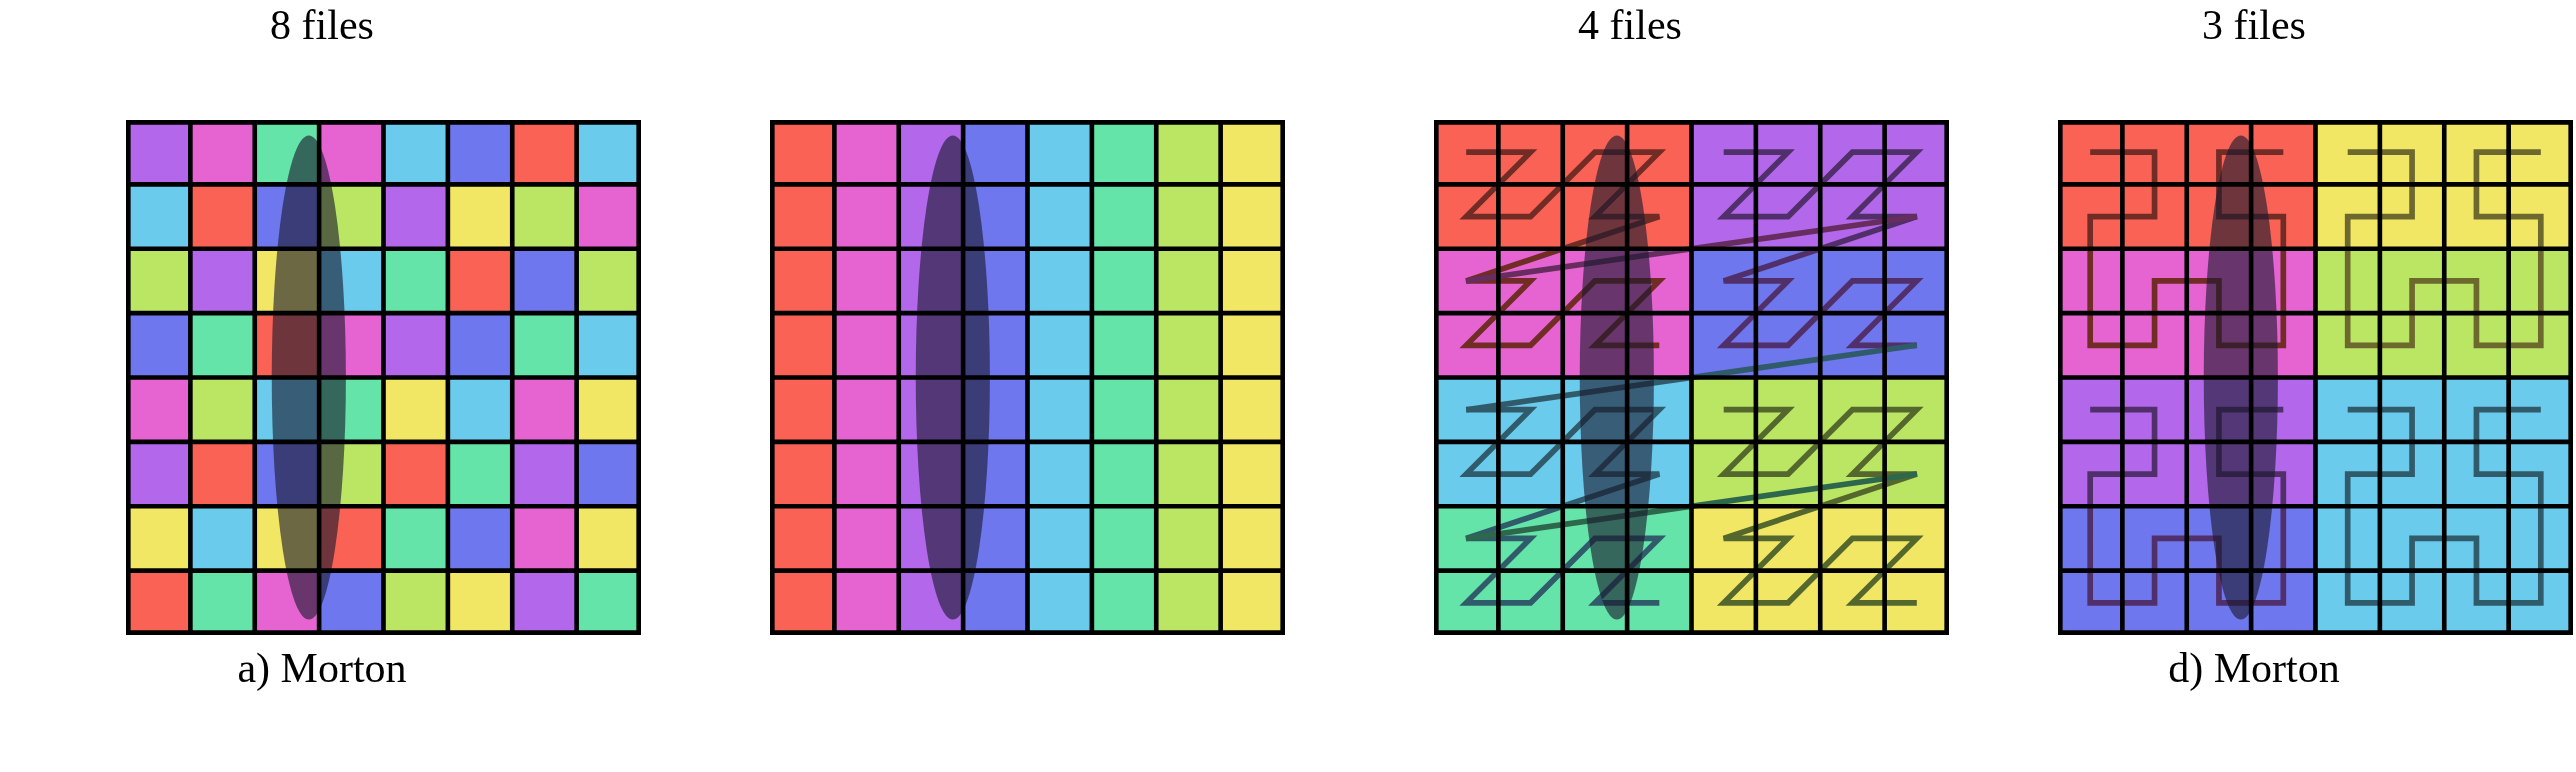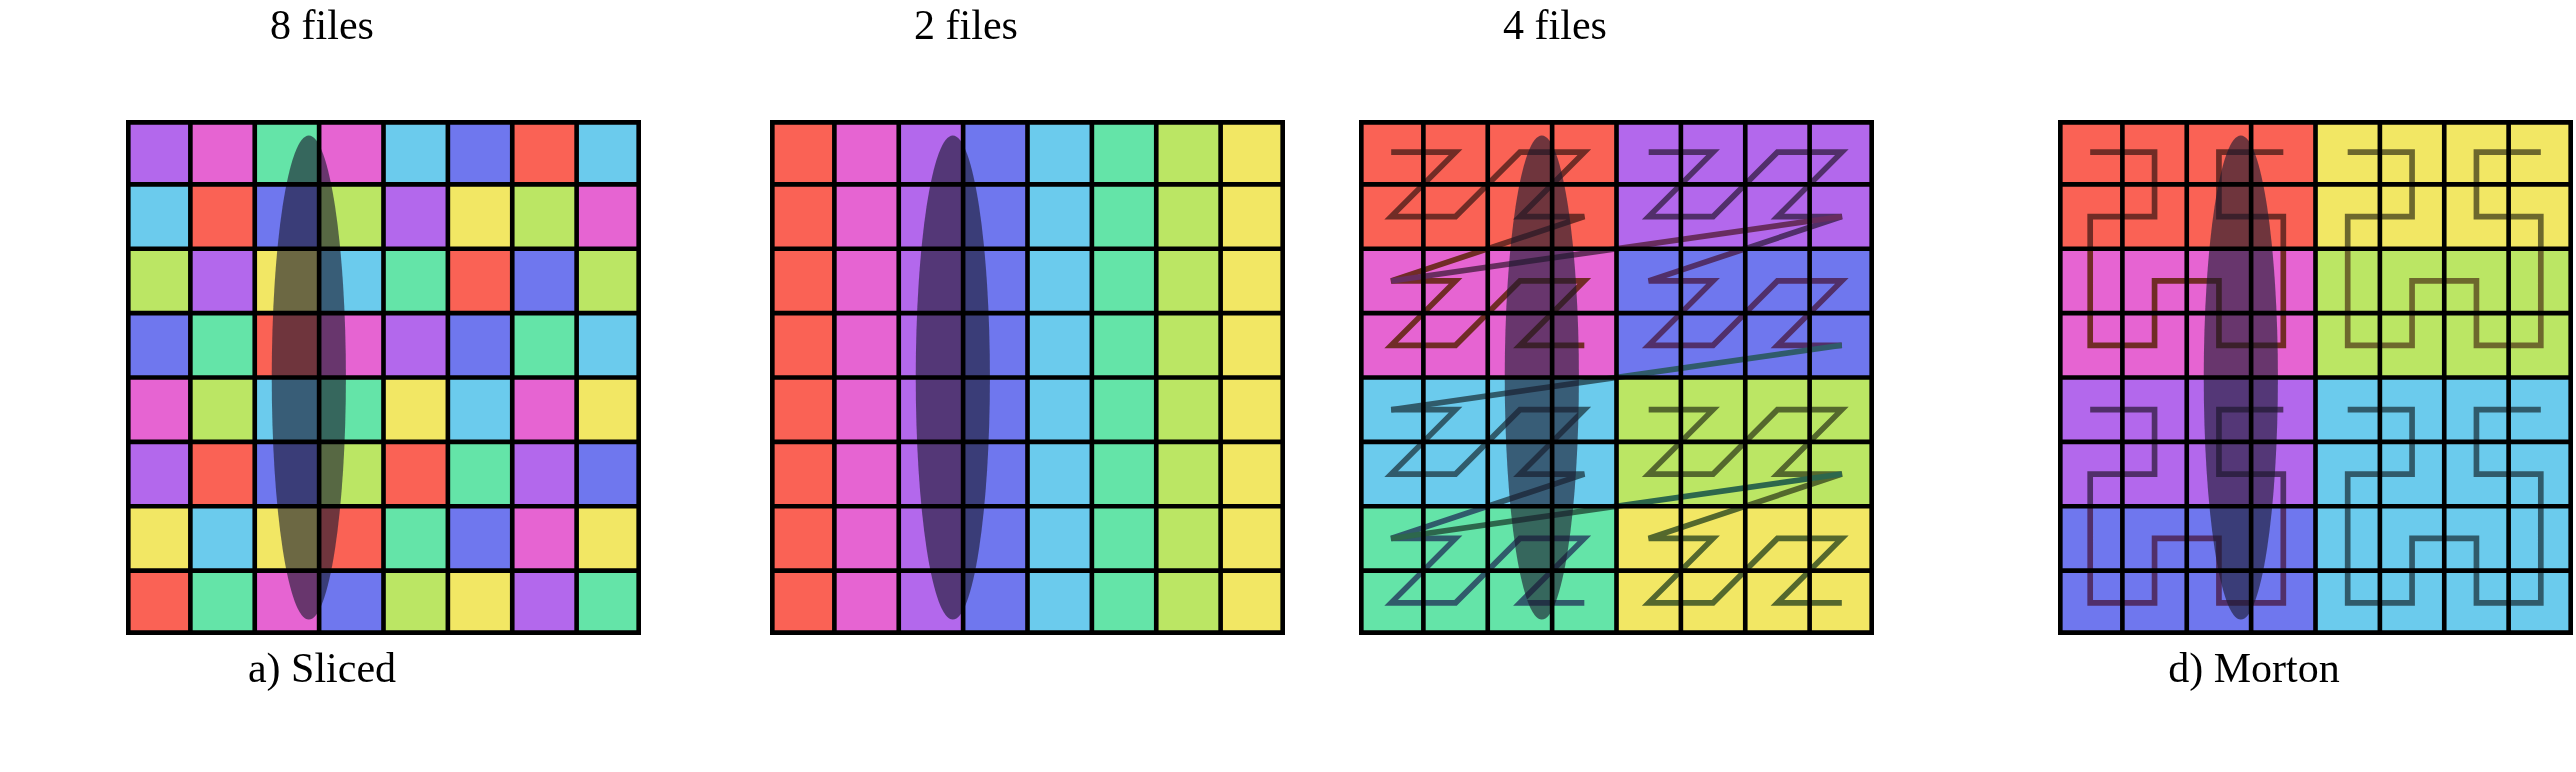--- a/index.html
+++ b/index.html
@@ -50,21 +50,21 @@
     height: 515px;
   }
   .grid-svg { display: block; }
 </style>
 </head>
 <body>
 
 <div id="root">
     <div class="panel" style="left: 0px;">
       <div class="panel-title">8 files</div>
-      <div class="panel-caption">a) Sliced</div>
+      <div class="panel-caption">a) Morton</div>
       <div class="grid-wrap">
         <svg class="grid-svg" width="515" height="515" viewBox="0 0 1000 1000">
           <g>
             <rect x="0.00" y="0.00" width="125.00" height="125.00" fill="#b368ec"></rect>
             <rect x="125.00" y="0.00" width="125.00" height="125.00" fill="#e664d2"></rect>
             <rect x="250.00" y="0.00" width="125.00" height="125.00" fill="#64e4a8"></rect>
             <rect x="375.00" y="0.00" width="125.00" height="125.00" fill="#e664d2"></rect>
             <rect x="500.00" y="0.00" width="125.00" height="125.00" fill="#6bcbed"></rect>
             <rect x="625.00" y="0.00" width="125.00" height="125.00" fill="#6f77ee"></rect>
             <rect x="750.00" y="0.00" width="125.00" height="125.00" fill="#fa6255"></rect>
@@ -144,21 +144,20 @@
             <line x1="0" y1="750" x2="1000" y2="750"></line>
             <line x1="875" y1="0" x2="875" y2="1000"></line>
             <line x1="0" y1="875" x2="1000" y2="875"></line>
             <line x1="995.5" y1="0" x2="995.5" y2="1000"></line>
             <line x1="0" y1="995.5" x2="1000" y2="995.5"></line>
           </g>
         </svg>
       </div>
     </div>
     <div class="panel" style="left: 644px;">
-      <div class="panel-title">2 files</div>
       <div class="grid-wrap">
         <svg class="grid-svg" width="515" height="515" viewBox="0 0 1000 1000">
           <g>
             <rect x="0.00" y="0.00" width="125.00" height="125.00" fill="#fa6255"></rect>
             <rect x="125.00" y="0.00" width="125.00" height="125.00" fill="#e664d2"></rect>
             <rect x="250.00" y="0.00" width="125.00" height="125.00" fill="#b368ec"></rect>
             <rect x="375.00" y="0.00" width="125.00" height="125.00" fill="#6f77ee"></rect>
             <rect x="500.00" y="0.00" width="125.00" height="125.00" fill="#6bcbed"></rect>
             <rect x="625.00" y="0.00" width="125.00" height="125.00" fill="#64e4a8"></rect>
             <rect x="750.00" y="0.00" width="125.00" height="125.00" fill="#bbe664"></rect>
@@ -237,21 +236,21 @@
             <line x1="750" y1="0" x2="750" y2="1000"></line>
             <line x1="0" y1="750" x2="1000" y2="750"></line>
             <line x1="875" y1="0" x2="875" y2="1000"></line>
             <line x1="0" y1="875" x2="1000" y2="875"></line>
             <line x1="995.5" y1="0" x2="995.5" y2="1000"></line>
             <line x1="0" y1="995.5" x2="1000" y2="995.5"></line>
           </g>
         </svg>
       </div>
     </div>
-    <div class="panel" style="left: 1233px;">
+    <div class="panel" style="left: 1308px;">
       <div class="panel-title">4 files</div>
       <div class="grid-wrap">
         <svg class="grid-svg" width="515" height="515" viewBox="0 0 1000 1000">
           <g>
             <rect x="0.00" y="0.00" width="125.00" height="125.00" fill="#fa6255"></rect>
             <rect x="125.00" y="0.00" width="125.00" height="125.00" fill="#fa6255"></rect>
             <rect x="250.00" y="0.00" width="125.00" height="125.00" fill="#fa6255"></rect>
             <rect x="375.00" y="0.00" width="125.00" height="125.00" fill="#fa6255"></rect>
             <rect x="500.00" y="0.00" width="125.00" height="125.00" fill="#b368ec"></rect>
             <rect x="625.00" y="0.00" width="125.00" height="125.00" fill="#b368ec"></rect>
@@ -341,20 +340,21 @@
             <line x1="0" y1="750" x2="1000" y2="750"></line>
             <line x1="875" y1="0" x2="875" y2="1000"></line>
             <line x1="0" y1="875" x2="1000" y2="875"></line>
             <line x1="995.5" y1="0" x2="995.5" y2="1000"></line>
             <line x1="0" y1="995.5" x2="1000" y2="995.5"></line>
           </g>
         </svg>
       </div>
     </div>
     <div class="panel" style="left: 1932px;">
+      <div class="panel-title">3 files</div>
       <div class="panel-caption">d) Morton</div>
       <div class="grid-wrap">
         <svg class="grid-svg" width="515" height="515" viewBox="0 0 1000 1000">
           <g>
             <rect x="0.00" y="0.00" width="125.00" height="125.00" fill="#fa6255"></rect>
             <rect x="125.00" y="0.00" width="125.00" height="125.00" fill="#fa6255"></rect>
             <rect x="250.00" y="0.00" width="125.00" height="125.00" fill="#fa6255"></rect>
             <rect x="375.00" y="0.00" width="125.00" height="125.00" fill="#fa6255"></rect>
             <rect x="500.00" y="0.00" width="125.00" height="125.00" fill="#f2e764"></rect>
             <rect x="625.00" y="0.00" width="125.00" height="125.00" fill="#f2e764"></rect>

